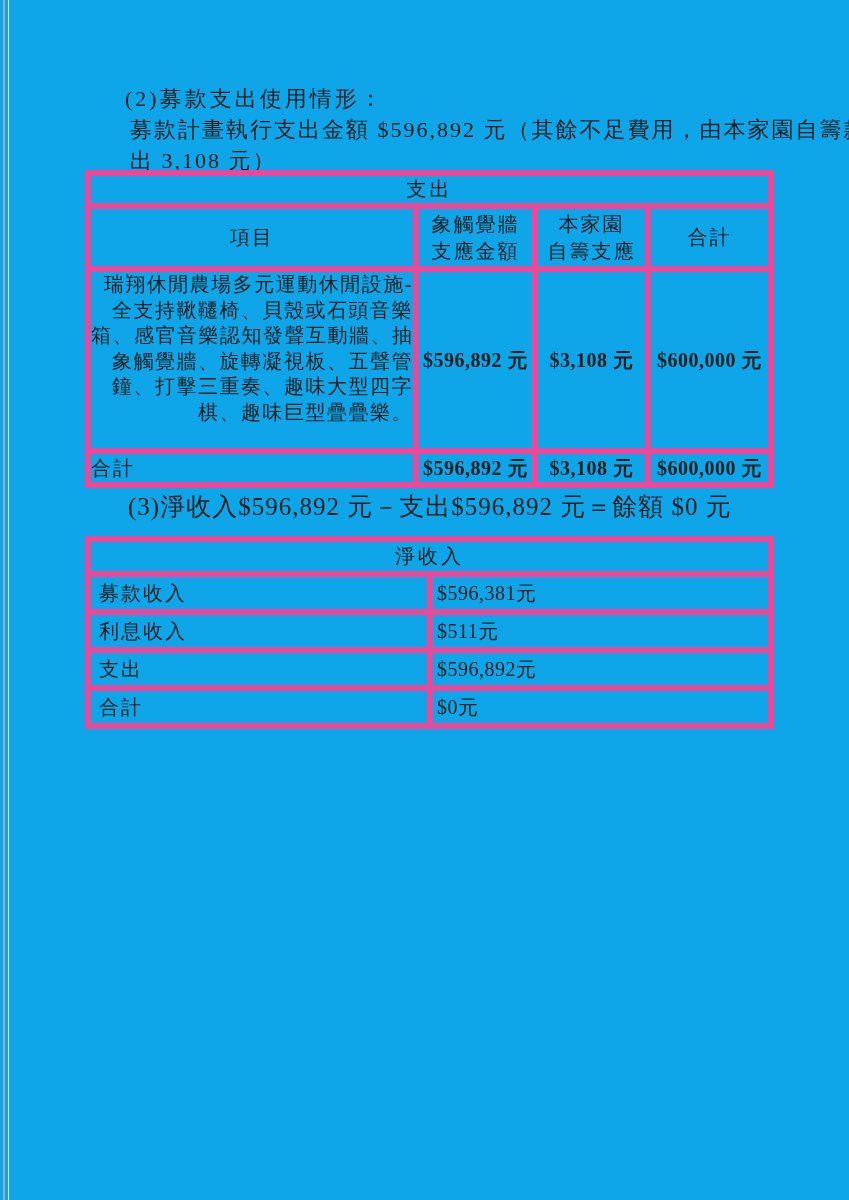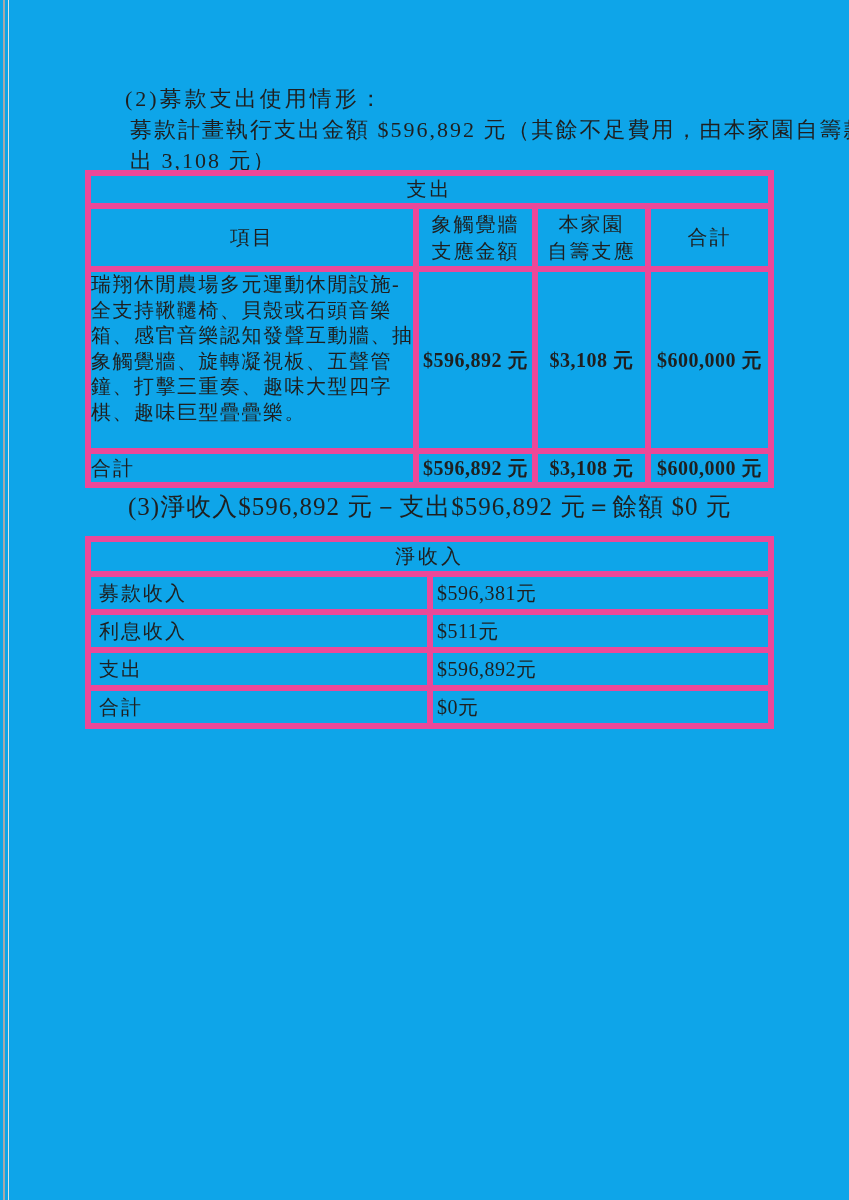--- a/index.html
+++ b/index.html
@@ -107,20 +107,21 @@
   }
   .item-cell {
     vertical-align: top;
     padding: 9px 4px 4px 6px;
     height: 176px;
   }
   .item-line {
     line-height: 25.5px;
     letter-spacing: 1.5px;
     white-space: nowrap;
+    text-align: right;
   }
   .money-cell {
     text-align: center;
     vertical-align: middle;
     letter-spacing: 0.5px;
     white-space: nowrap;
     font-weight: bold;
   }
   .total-label-cell {
     padding: 2px 4px 2px 6px;

